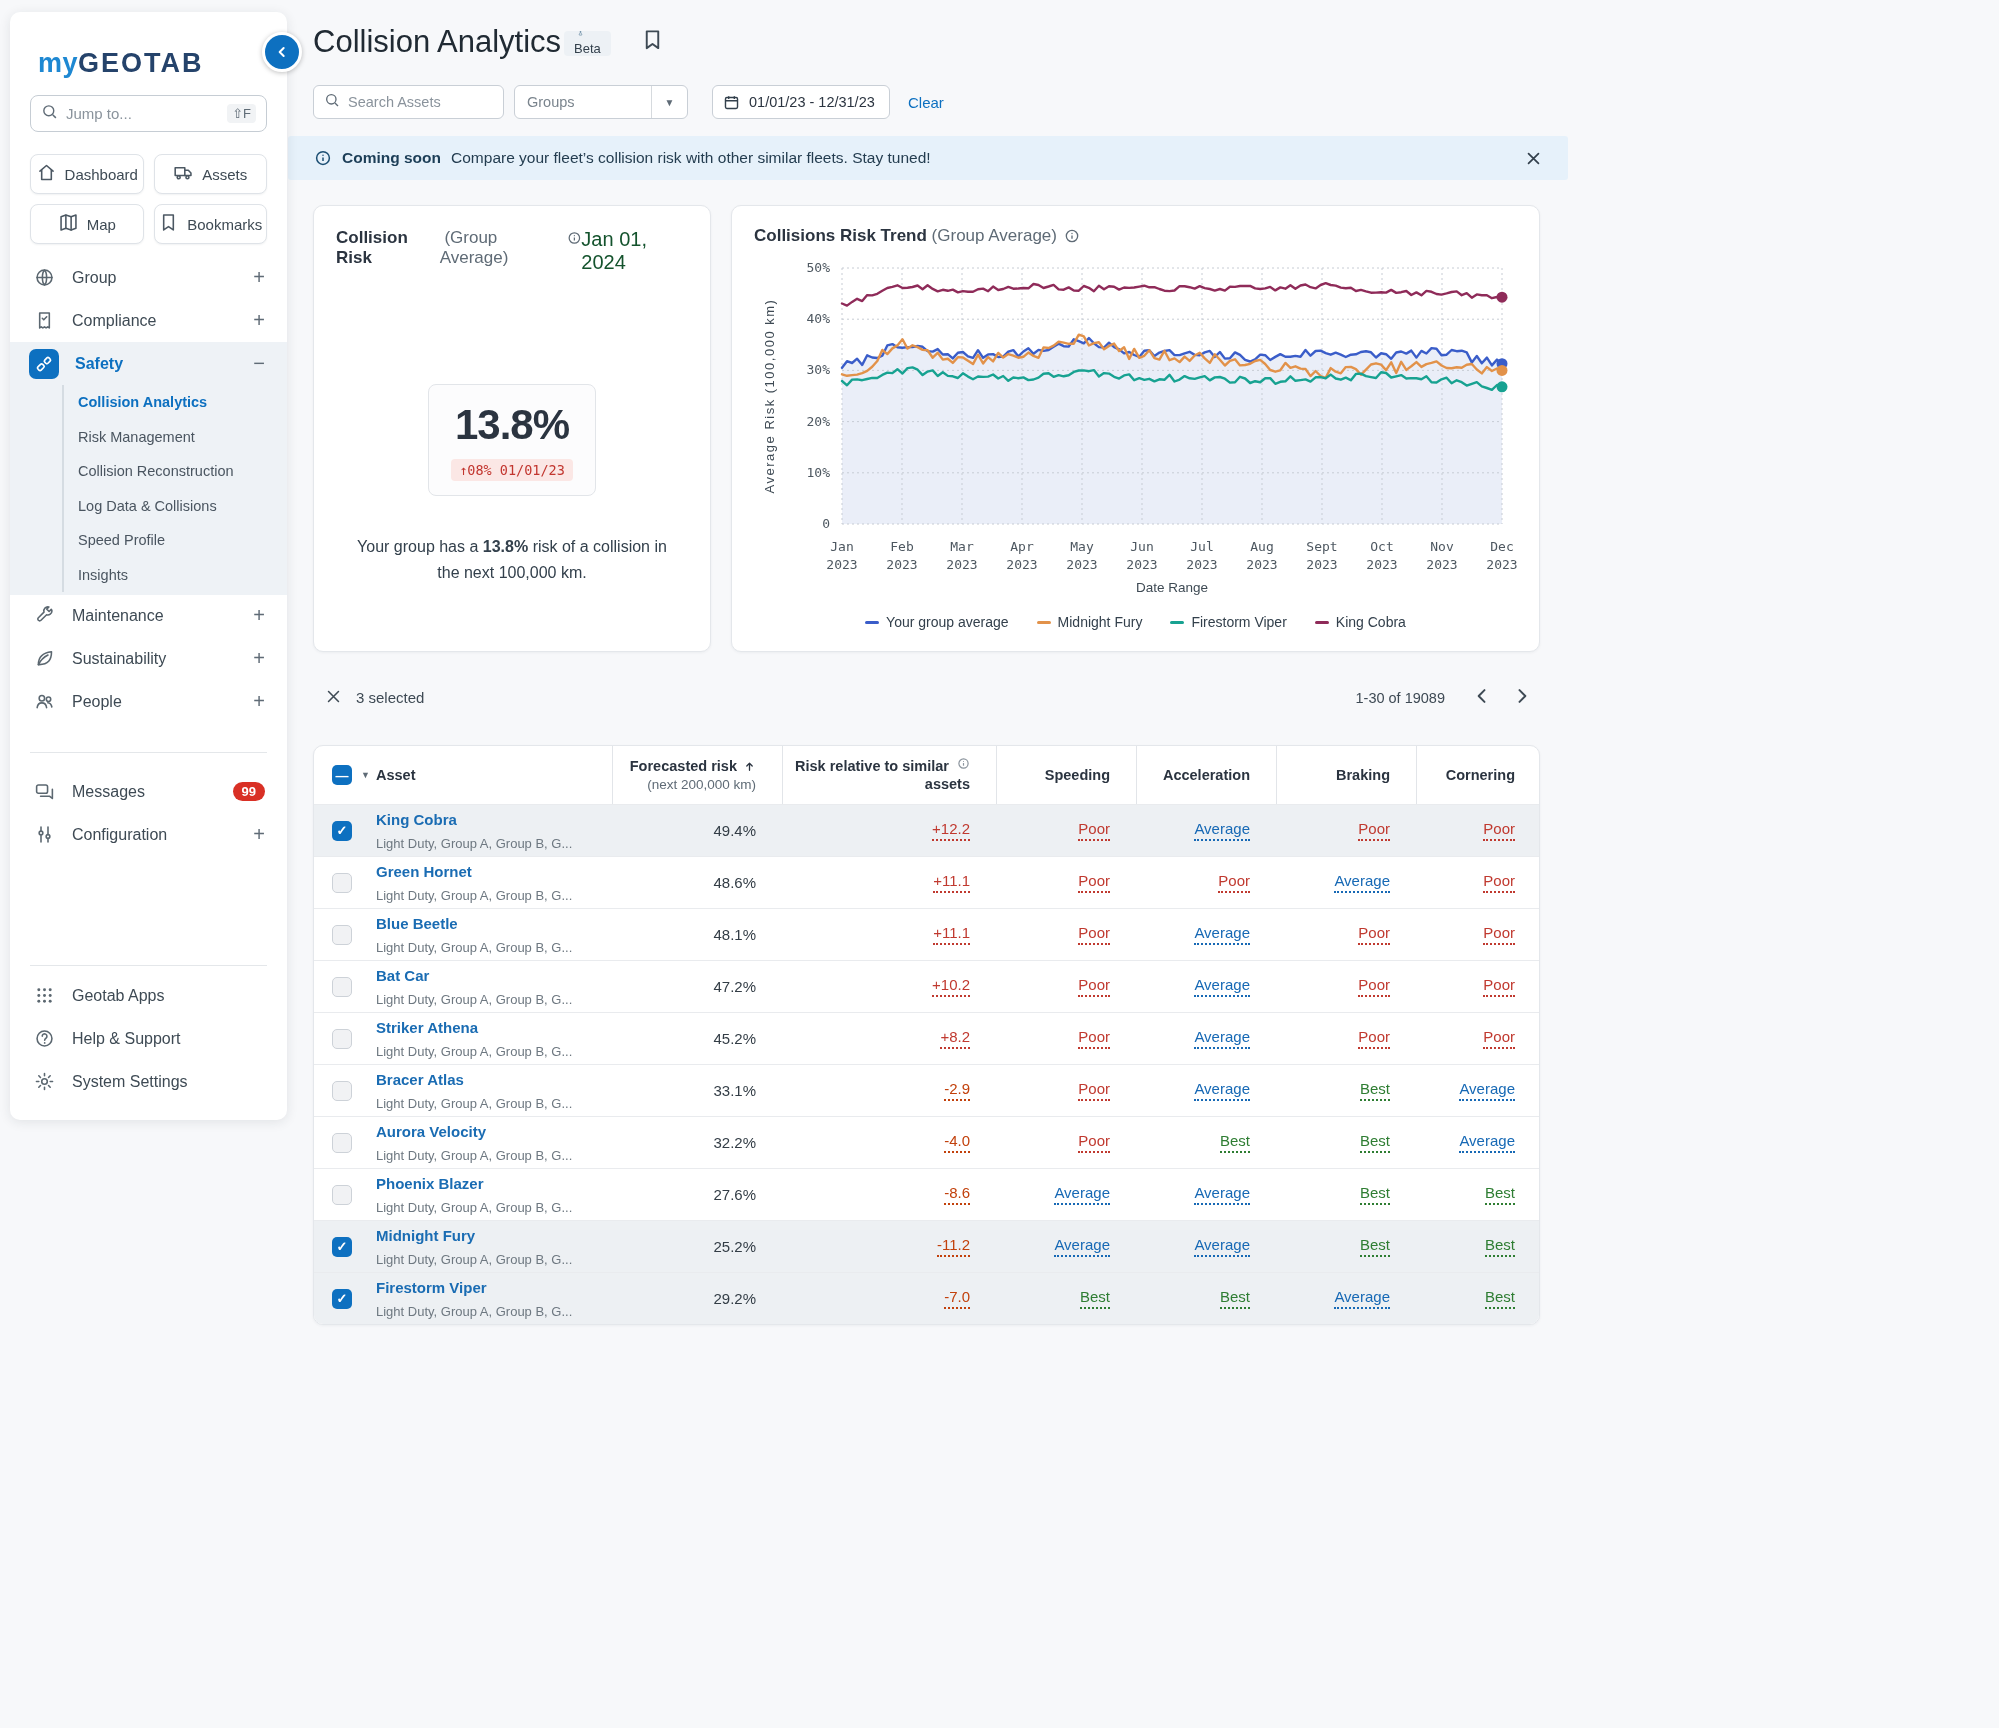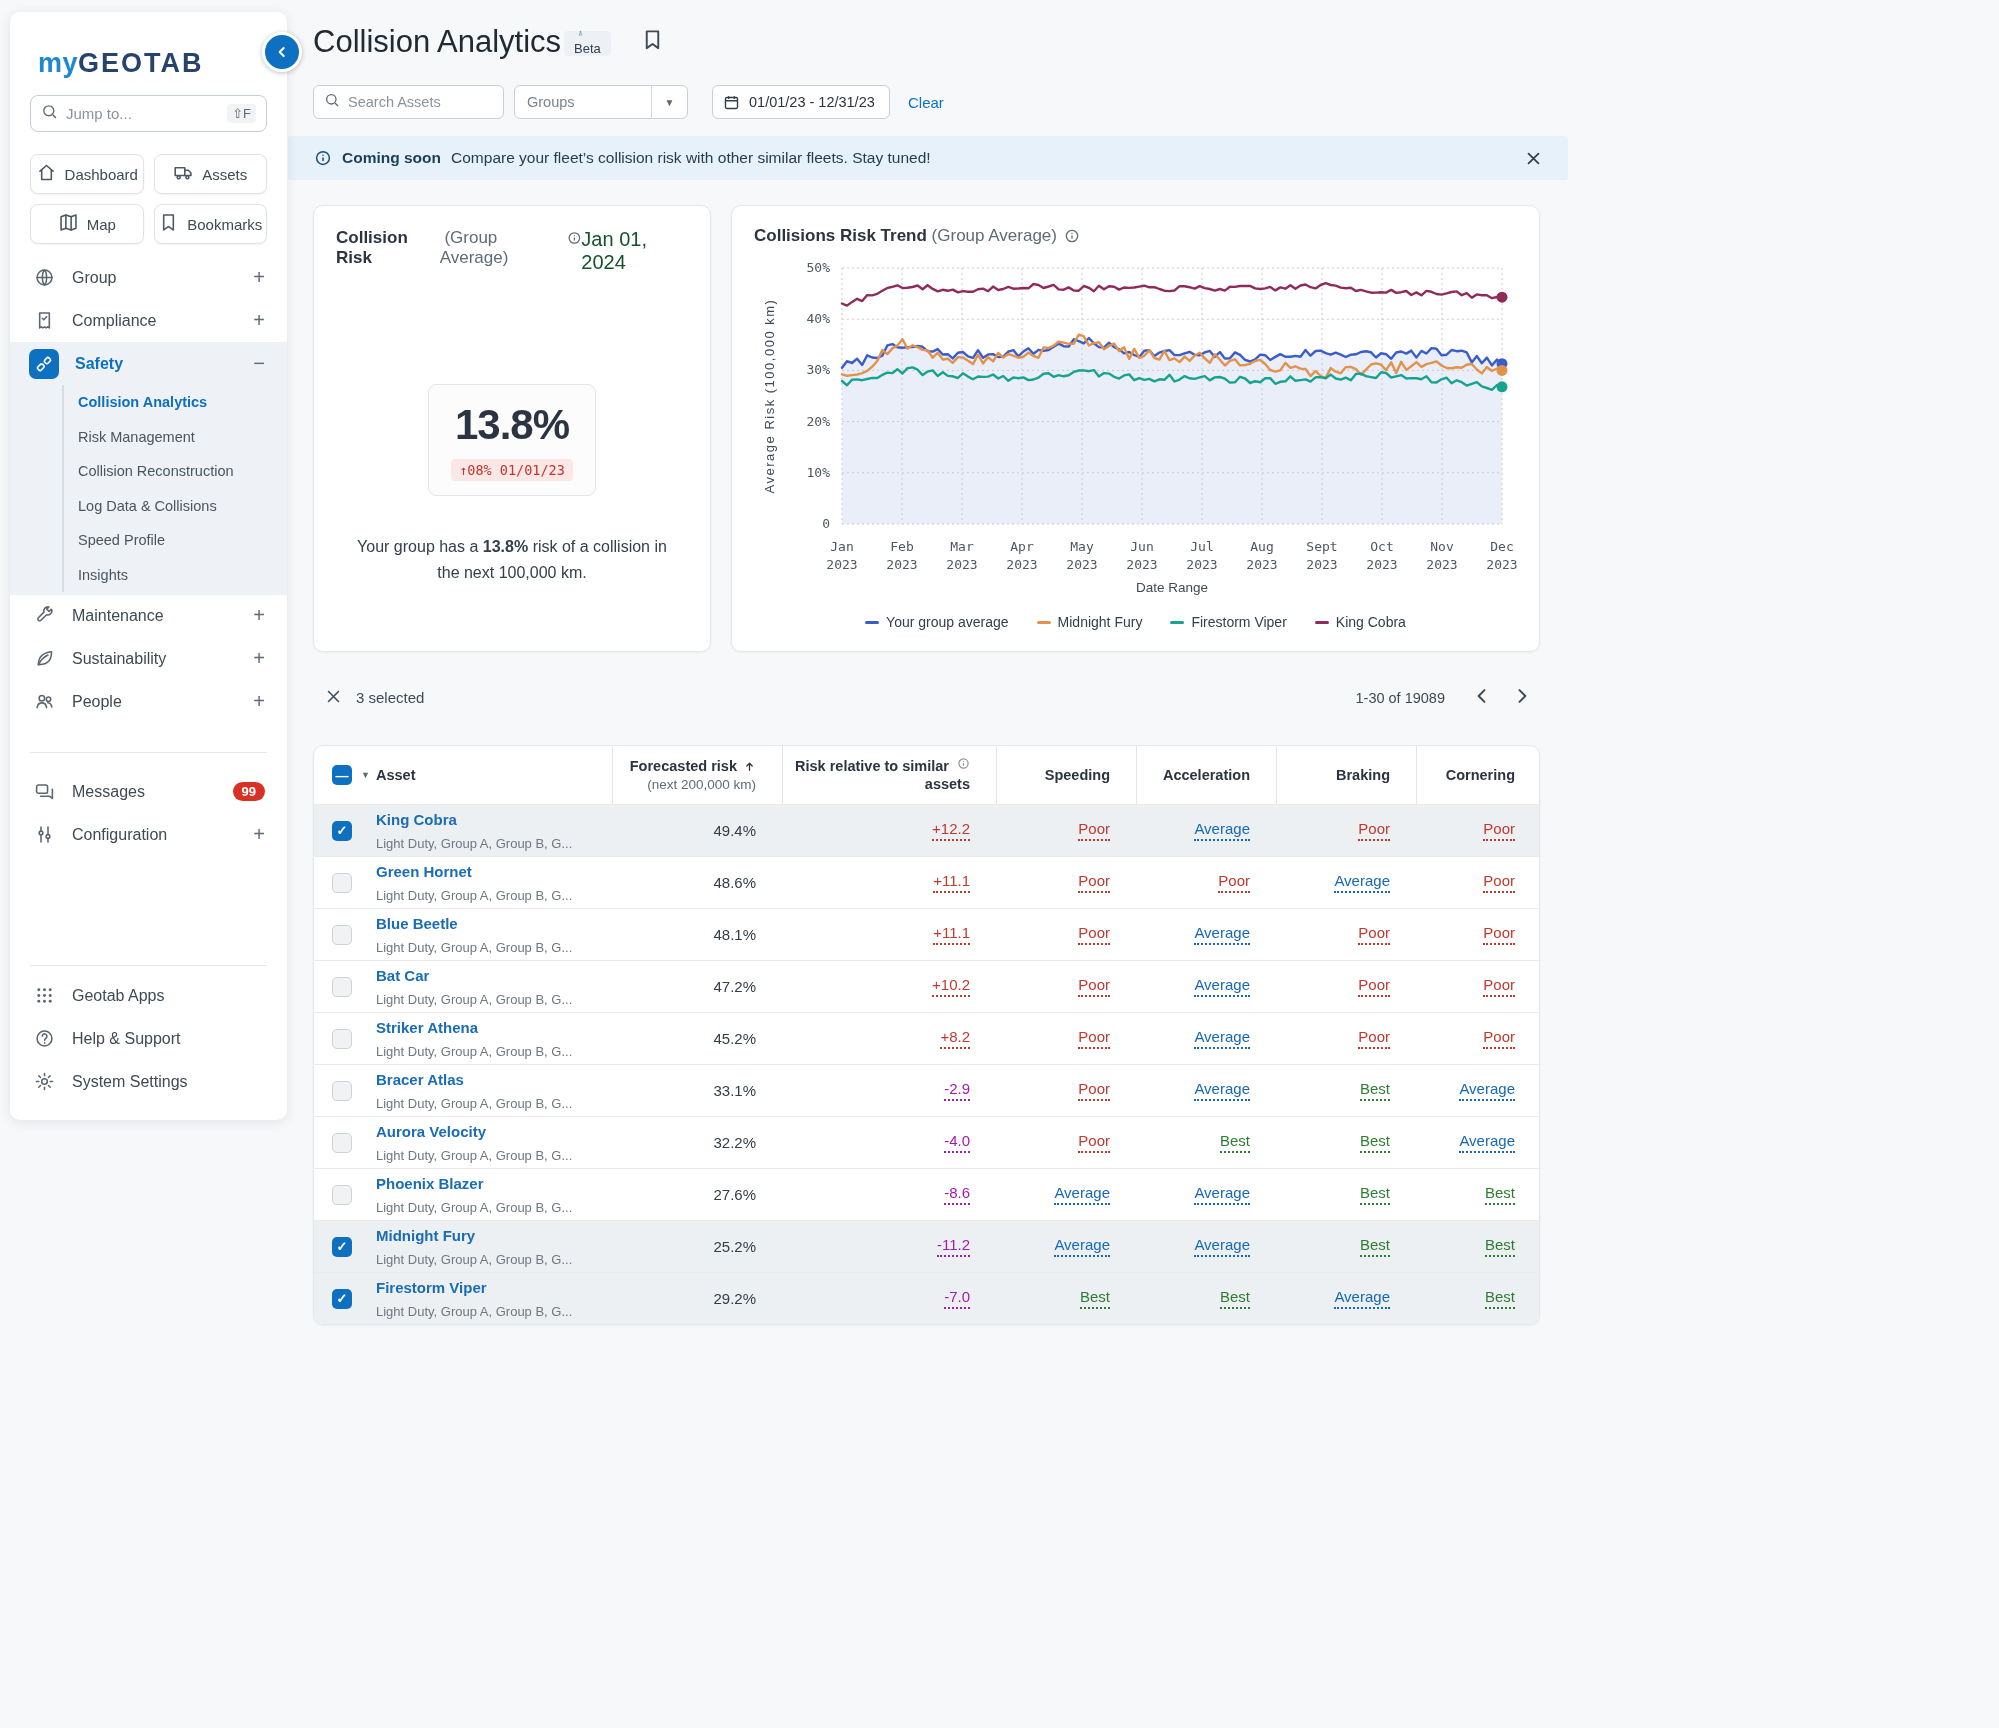--- a/index.html
+++ b/index.html
@@ -120,21 +120,21 @@
   .cb.on { background:#0d70c0; color:#fff; display:flex; align-items:center; justify-content:center;
            font-size:13px; font-weight:bold; }
   .cb.off { background:#f1f2f4; border:1.5px solid #cdd2d8; }
   .hd-caret { font-size:9px; color:#5f6b76; margin-left:9px; cursor:pointer; }
   .trow { display:flex; align-items:center; height:52px; border-top:1px solid #e9ebee; }
   .trow.selected { background:#edf0f3; }
   .asset-name { font-size:15px; font-weight:bold; color:#1a6cb3; cursor:pointer; }
   .asset-groups { font-size:13px; color:#6e7881; margin-top:8px; }
   .cellv { font-size:15px; color:#333d46; text-align:right; padding-right:26px; }
   .metric { display:inline-block; border-bottom:2px dotted currentColor; padding-bottom:2px; cursor:pointer; }
-  .t-poor { color:#c0392f; } .t-avg { color:#1769b5; } .t-best { color:#2e7d32; } .t-neg { color:#a21caf;margin-left:6px; }
+  .t-poor { color:#c0392f; } .t-avg { color:#1769b5; } .t-best { color:#2e7d32; } .t-neg { color:#c2410c;margin-left:6px; }
 </style>
 </head>
 <body>
 
 <div id="app">
 
   <div class="sidebar">
     <div class="logo">
       <span class="l-my">my</span><span class="l-geo">GEOTAB</span>
     </div>

